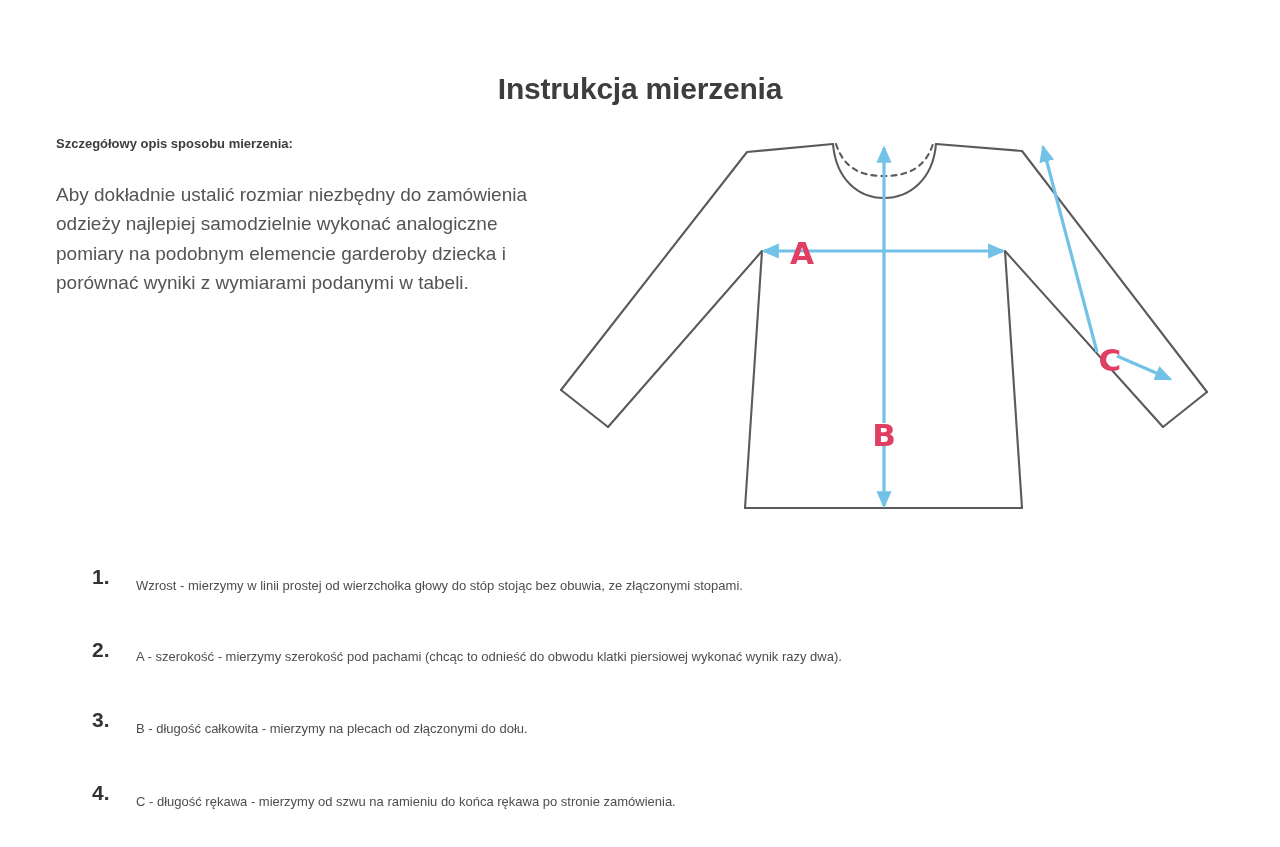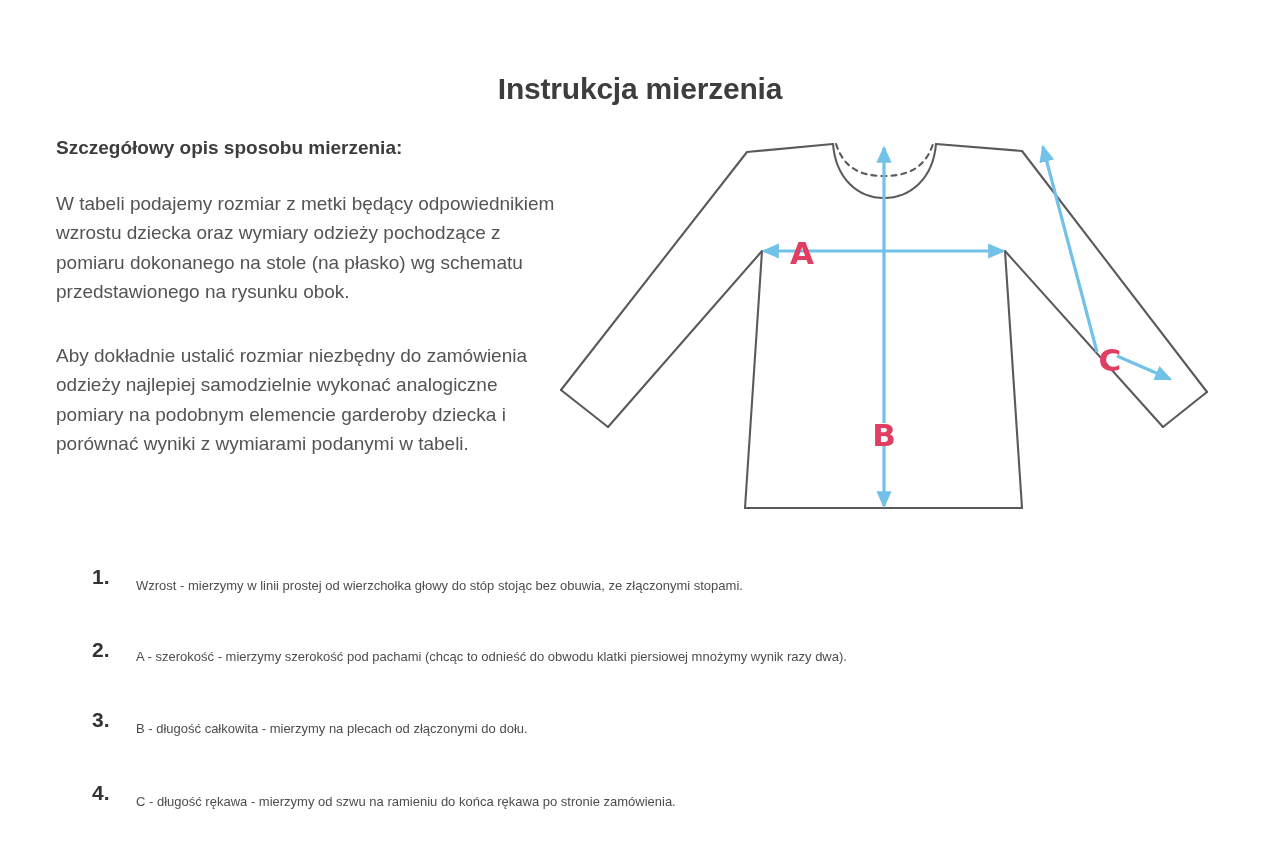--- a/index.html
+++ b/index.html
@@ -37,21 +37,21 @@
   }
 
   
   .text-col {
     position: absolute;
     left: 56px;
     top: 134px;
     width: 500px;
   }
   .lead-heading {
-    font-size: 19px;
+    font-size: 13px;
     font-weight: bold;
     color: #3d3d3d;
     line-height: 1.5;
     margin: 0 0 26px 0;
   }
   .para {
     font-size: 19px;
     line-height: 29.5px;
     color: #545454;
     margin: 0 0 34px 0;
@@ -100,21 +100,20 @@
 </style>
 </head>
 <body>
 
 <div class="page">
 
   <h1 class="page-title">Instrukcja mierzenia</h1>
 
   <div class="text-col">
     <p class="lead-heading">Szczegółowy opis sposobu mierzenia:</p>
-    <p class="para">W tabeli podajemy rozmiar z metki będący odpowiednikiem wzrostu dziecka oraz wymiary odzieży pochodzące z pomiaru dokonanego na stole (na płasko) wg schematu przedstawionego na rysunku obok.</p>
     <p class="para">Aby dokładnie ustalić rozmiar niezbędny do zamówienia odzieży najlepiej samodzielnie wykonać analogiczne pomiary na podobnym elemencie garderoby dziecka i porównać wyniki z wymiarami podanymi w tabeli.</p>
   </div>
 
   <div class="diagram">
     <svg width="700" height="410" viewBox="0 0 700 410" xmlns="http://www.w3.org/2000/svg">
 
       <g fill="none" stroke="#5a5a5a" stroke-width="2.1" stroke-linejoin="round" stroke-linecap="round">
 
         <path d="M 285 26 L 199 34 L 13 272"></path>
 
@@ -171,21 +170,21 @@
     </svg>
   </div>
 
   <ol class="steps">
     <li class="step step-1">
       <span class="step-num">1.</span>
       <span class="step-text">Wzrost - mierzymy w linii prostej od wierzchołka głowy do stóp stojąc bez obuwia, ze złączonymi stopami.</span>
     </li>
     <li class="step step-2">
       <span class="step-num">2.</span>
-      <span class="step-text">A - szerokość - mierzymy szerokość pod pachami (chcąc to odnieść do obwodu klatki piersiowej mnożymy wynik razy dwa).</span>
+      <span class="step-text">A - szerokość - mierzymy szerokość pod pachami (chcąc to odnieść do obwodu klatki piersiowej wykonać wynik razy dwa).</span>
     </li>
     <li class="step step-3">
       <span class="step-num">3.</span>
       <span class="step-text">B - długość całkowita - mierzymy na plecach od złączonymi do dołu.</span>
     </li>
     <li class="step step-4">
       <span class="step-num">4.</span>
       <span class="step-text">C - długość rękawa - mierzymy od szwu na ramieniu do końca rękawa po stronie zamówienia.</span>
     </li>
   </ol>

